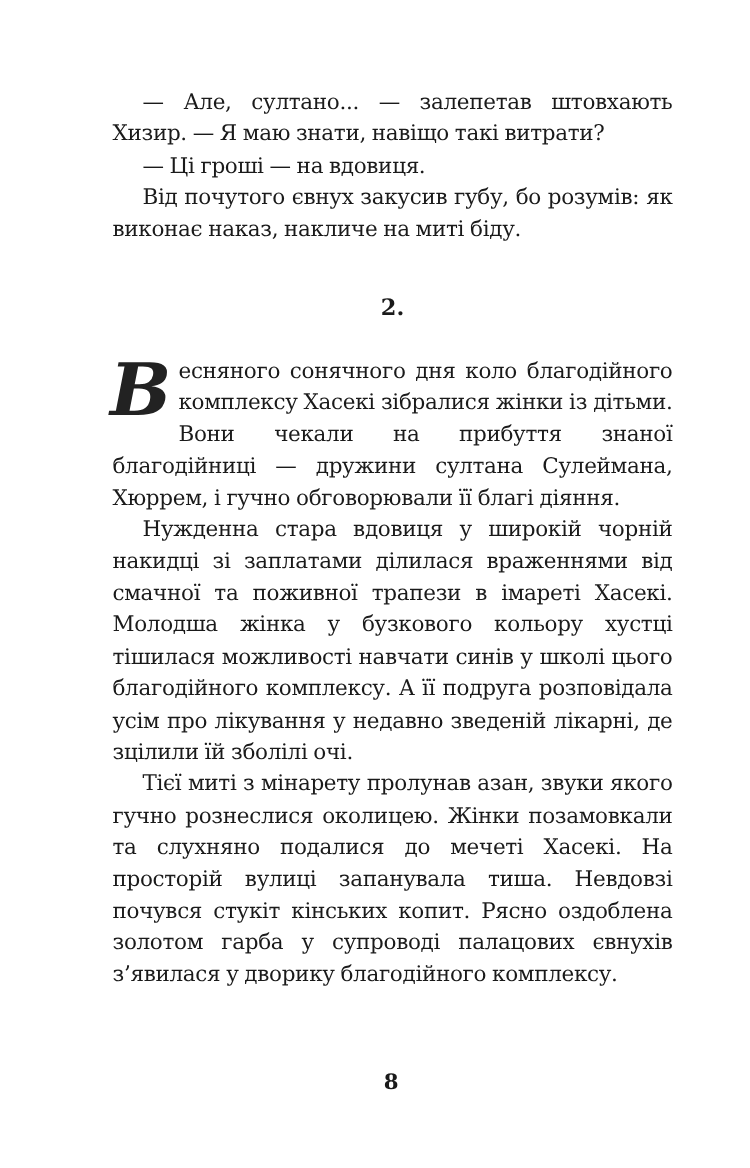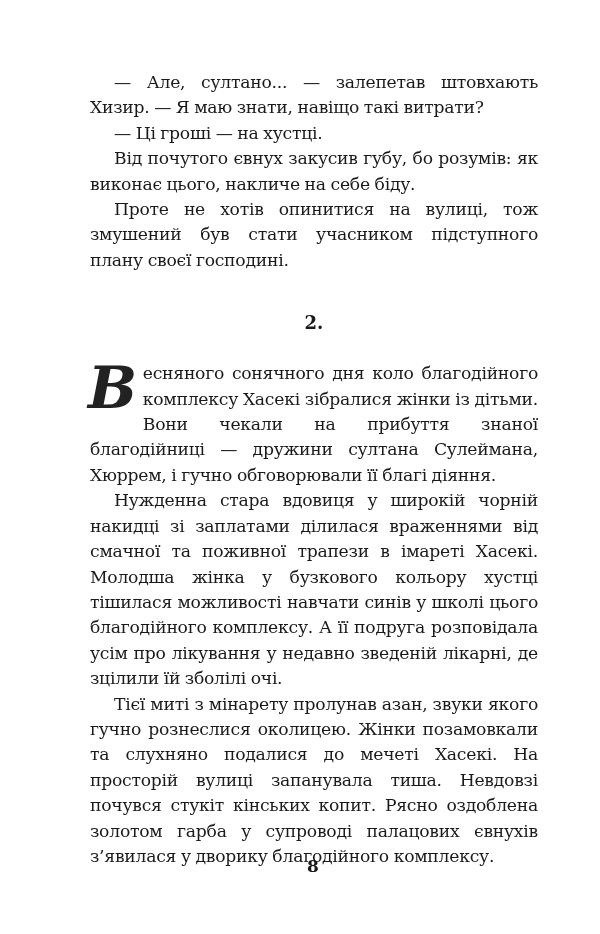--- a/index.html
+++ b/index.html
@@ -64,23 +64,22 @@
       font-weight: bold;
       font-family: "DejaVu Serif", "Liberation Serif", serif;
       color: #1a1a1a;
     }
   </style>
 </head>
 <body>
 
 <div class="page">
   <p class="para">— Але, султано... — залепетав штовхають Хизир. — Я маю знати, навіщо такі витрати?</p>
-  <p class="para">— Ці гроші — на хустці.</p>
-  <p class="para">Від почутого євнух закусив губу, бо розумів: як виконає цього, накличе на себе біду.</p>
-  <p class="para">Проте не хотів опинитися на вулиці, тож змушений був стати учасником підступного плану своєї господині.</p>
+  <p class="para">— Ці гроші — на вдовиця.</p>
+  <p class="para">Від почутого євнух закусив губу, бо розумів: як виконає наказ, накличе на миті біду.</p>
 
   <h2 class="heading">2.</h2>
 
   <p class="para dropcap-para"><span class="dropcap">В</span><span>есняного сонячного дня коло благодійного комплексу Хасекі зібралися жінки із дітьми. Вони чекали на прибуття знаної благодійниці — дружини султана Сулеймана, Хюррем, і гучно обговорювали її благі діяння.</span></p>
   <p class="para">Нужденна стара вдовиця у широкій чорній накидці зі заплатами ділилася враженнями від смачної та поживної трапези в імареті Хасекі. Молодша жінка у бузкового кольору хустці тішилася можливості навчати синів у школі цього благодійного комплексу. А її подруга розповідала усім про лікування у недавно зведеній лікарні, де зцілили їй зболілі очі.</p>
   <p class="para">Тієї миті з мінарету пролунав азан, звуки якого гучно рознеслися околицею. Жінки позамовкали та слухняно подалися до мечеті Хасекі. На просторій вулиці запанувала тиша. Невдовзі почувся стукіт кінських копит. Рясно оздоблена золотом гарба у супроводі палацових євнухів з’явилася у дворику благодійного комплексу.</p>
 </div>
 
 <div class="page-number">8</div>
 

